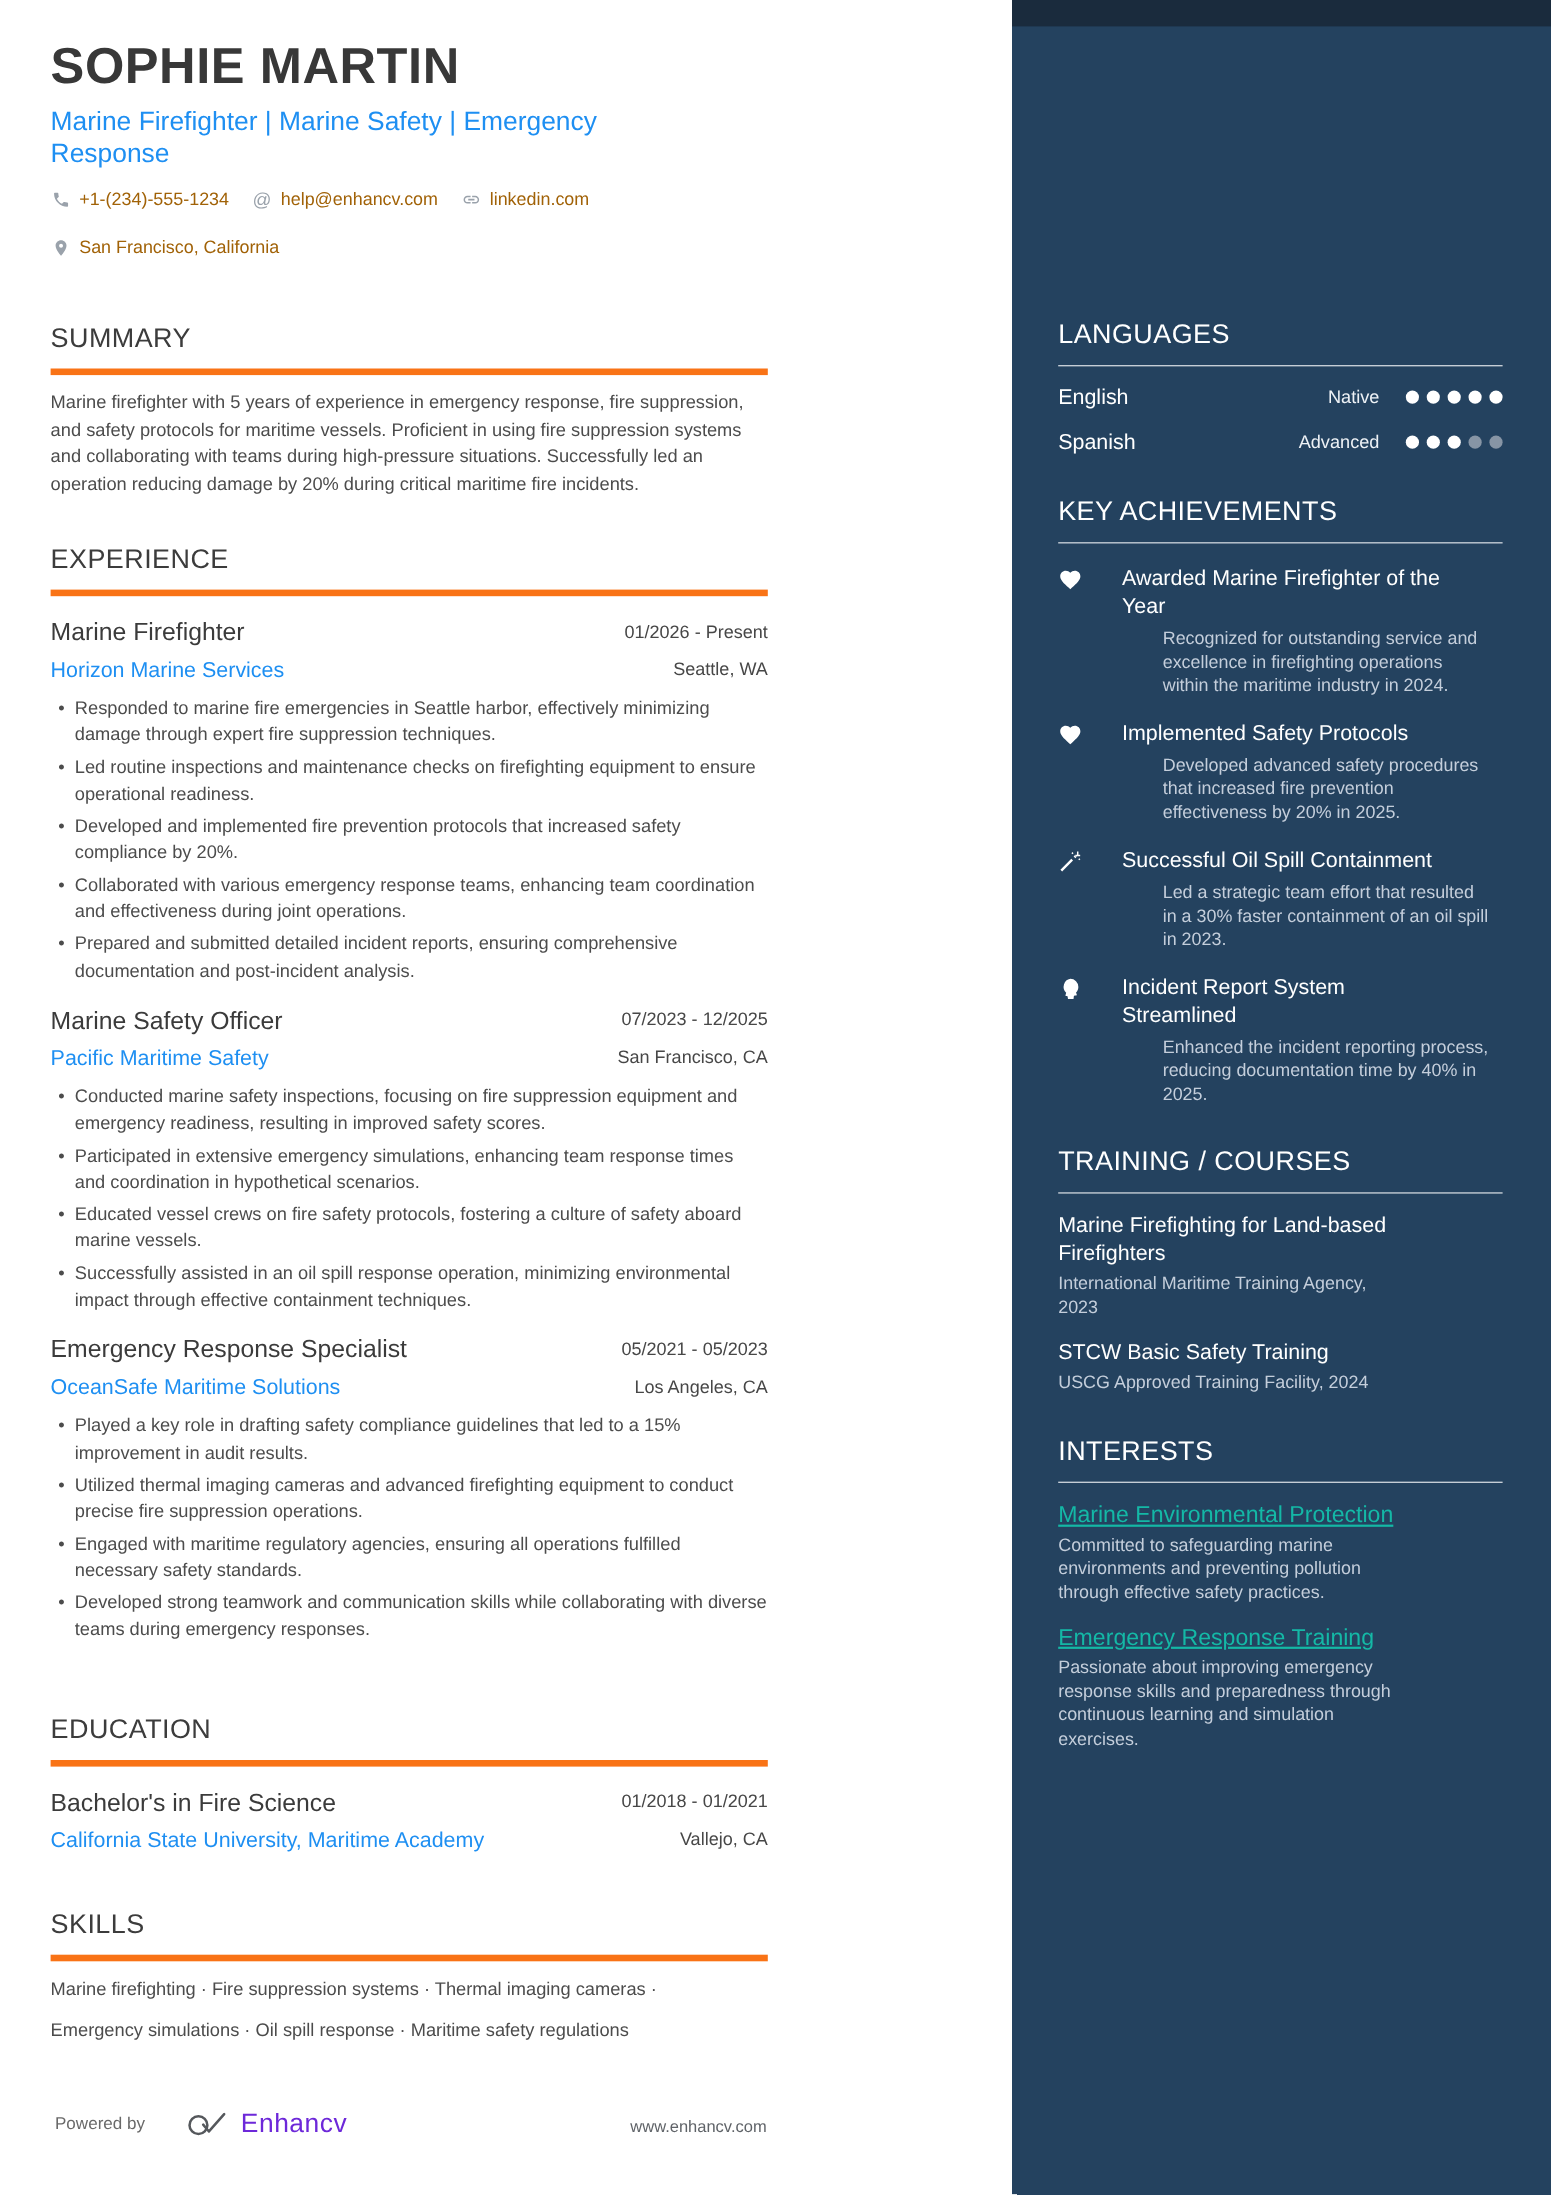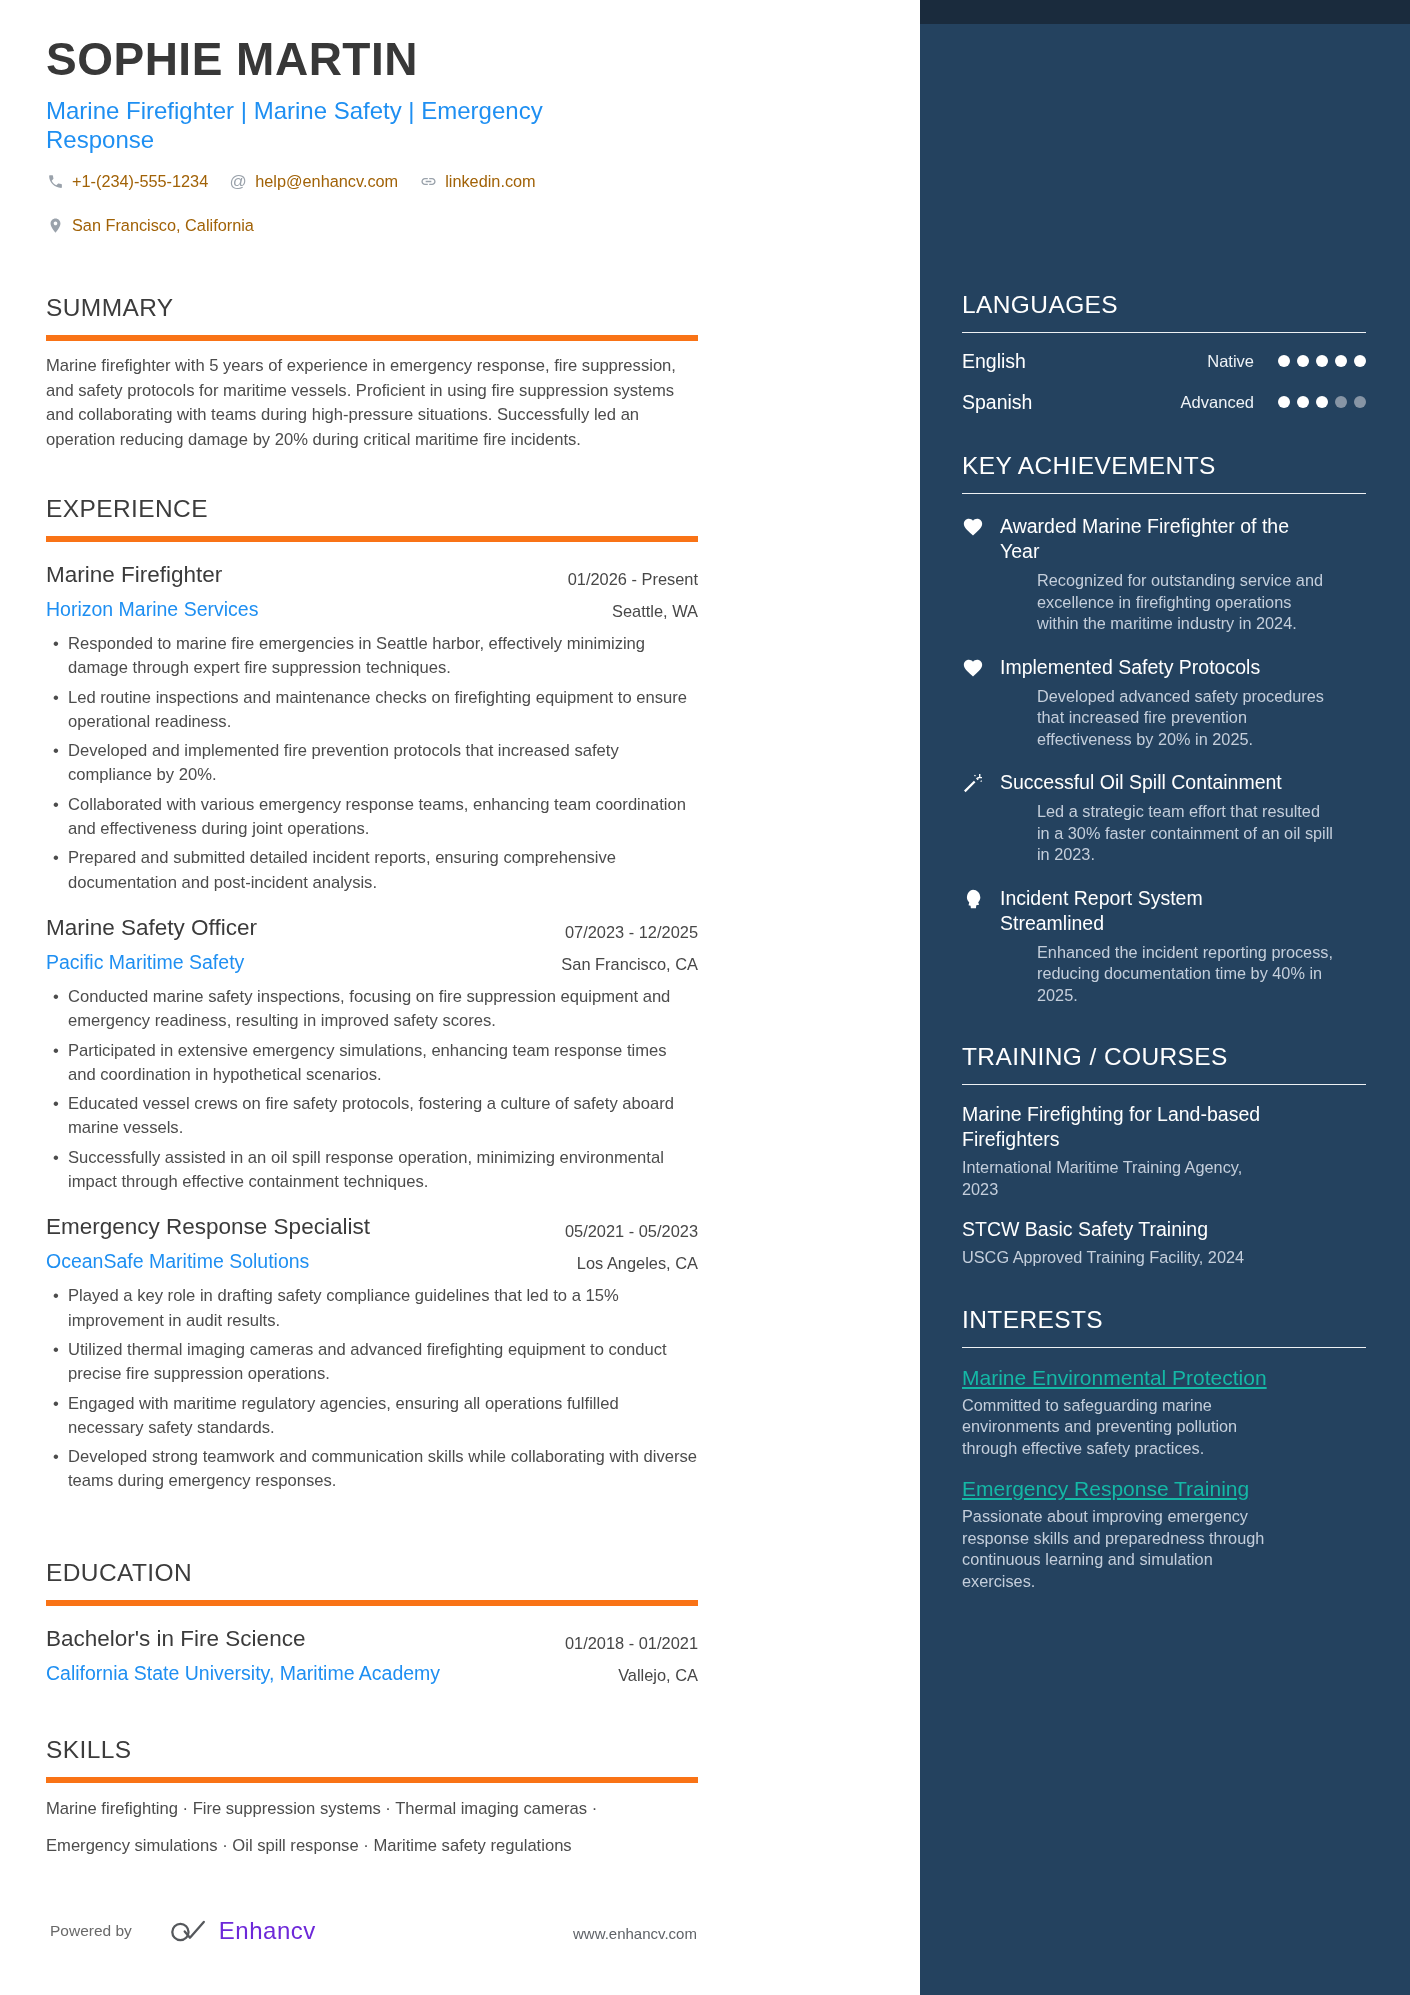--- a/index.html
+++ b/index.html
@@ -19,21 +19,21 @@
 
   .section-heading{font-size:24.5px;font-weight:400;color:#3c3c3c;letter-spacing:0.4px;line-height:29px;
                    padding-bottom:13px;border-bottom:6px solid #f97316;}
   .sec-summary{margin-top:56px;}
   .sec-experience{margin-top:42px;}
   .sec-education{margin-top:64px;}
   .sec-skills{margin-top:50px;}
   .summary-text{margin-top:13px;font-size:16.6px;line-height:24.5px;color:#4c4c4c;}
 
   .job{margin-top:19px;}
-  .row{display:flex;justify-content:space-between;align-items:flex-end;gap:20px;}
+  .row{display:flex;justify-content:space-between;align-items:center;gap:20px;}
   .job-title{font-size:22.5px;color:#3b3b3b;line-height:28px;}
   .meta-right{font-size:16.4px;color:#474747;white-space:nowrap;}
   .sub-row{margin-top:8px;}
   .company-link{font-size:19.5px;line-height:24px;color:var(--accent,#1e8ff2);cursor:pointer;}
   ul.bullets{margin:11px 0 0;padding:0;list-style:none;}
   ul.bullets li{position:relative;padding-left:22px;margin-bottom:5px;font-size:16.6px;line-height:24.3px;color:#4c4c4c;}
   ul.bullets li::before{content:"•";position:absolute;left:7px;top:0;color:#4c4c4c;}
 
   .skills-line{margin-top:14px;font-size:16.6px;line-height:23px;color:#4c4c4c;}
 
@@ -47,21 +47,21 @@
   .side-section + .side-section{margin-top:36px;}
 
   .lang-row{display:flex;align-items:center;margin-top:15px;}
   .lang-name{flex:1;font-size:19.5px;color:#ffffff;line-height:26px;}
   .lang-level{font-size:16.5px;color:#eef2f6;margin-right:24px;}
   .dots{display:flex;gap:7px;}
   .dot{width:12px;height:12px;border-radius:50%;}
   .dot.filled{background:var(--dot-filled,#ffffff);}
   .dot.empty{background:var(--dot-empty,#8795a5);}
 
-  .ach-item{display:flex;gap:14px;margin-top:20px;}
+  .ach-item{display:flex;gap:34px;margin-top:20px;}
   .ach-icon{width:24px;flex:0 0 24px;padding-top:2px;}
   .ach-icon svg{width:22px;height:22px;fill:#ffffff;}
   .ach-title{font-size:19.5px;color:#ffffff;line-height:25px;max-width:300px;}
   .ach-desc{margin-top:6px;font-size:16.3px;color:#c4cedb;line-height:21.5px;max-width:300px;margin-left:37px;}
 
   .train-item{margin-top:17px;}
   .train-title{font-size:19.5px;color:#ffffff;line-height:25px;max-width:320px;}
   .train-sub{margin-top:5px;font-size:16.3px;color:#c4cedb;line-height:21.5px;max-width:300px;}
 
   .interest-item{margin-top:17px;}

